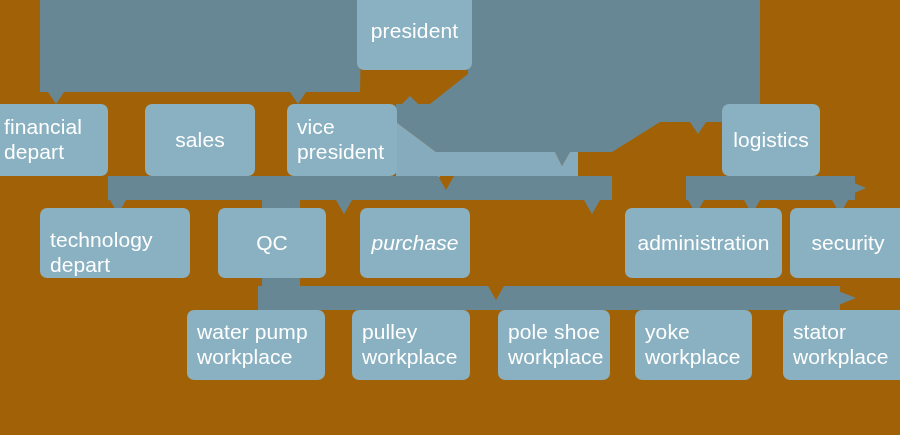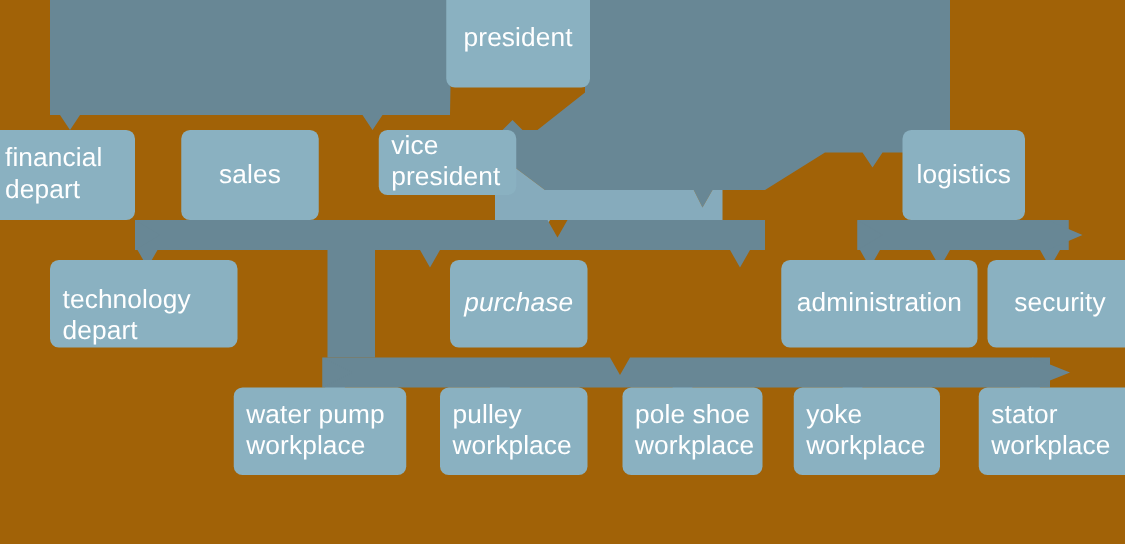--- a/index.html
+++ b/index.html
@@ -177,34 +177,37 @@
 
   <div class="node" style="left:-6px; top:104px; width:114px; height:72px;">
     <span class="node-label">financial
 depart</span>
   </div>
 
   <div class="node center" style="left:145px; top:104px; width:110px; height:72px;">
     <span class="node-label">sales</span>
   </div>
 
-  <div class="node" style="left:287px; top:104px; width:110px; height:52px;margin-left:16px;">
+  <div class="node" style="left:287px; top:104px; width:110px; height:72px;">
     <span class="node-label">vice
 president</span>
   </div>
 
   <div class="node center" style="left:722px; top:104px; width:98px; height:72px;">
     <span class="node-label">logistics</span>
   </div>
 
   <div class="node" style="left:40px; top:208px; width:150px; height:70px;align-items:flex-end;">
     <span class="node-label">technology
 depart</span>
   </div>
 
+  <div class="node center" style="left:218px; top:208px; width:108px; height:70px;">
+    <span class="node-label">QC</span>
+  </div>
 
   <div class="node center" style="left:360px; top:208px; width:110px; height:70px;font-style:italic;">
     <span class="node-label">purchase</span>
   </div>
 
 
   <div class="node center" style="left:625px; top:208px; width:157px; height:70px;">
     <span class="node-label">administration</span>
   </div>
 

